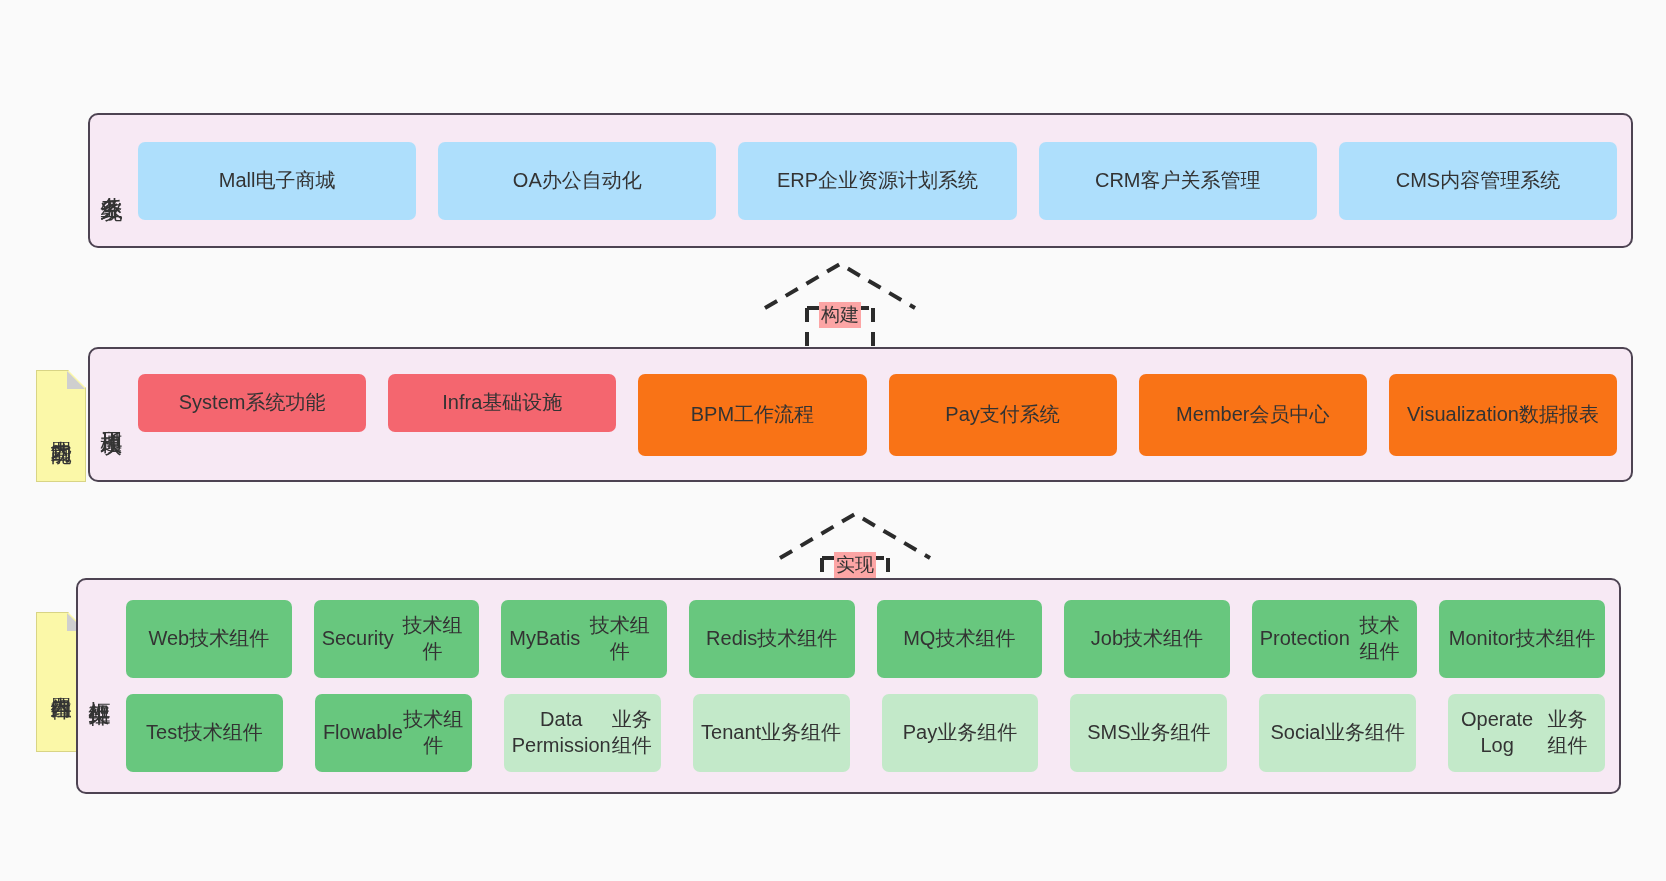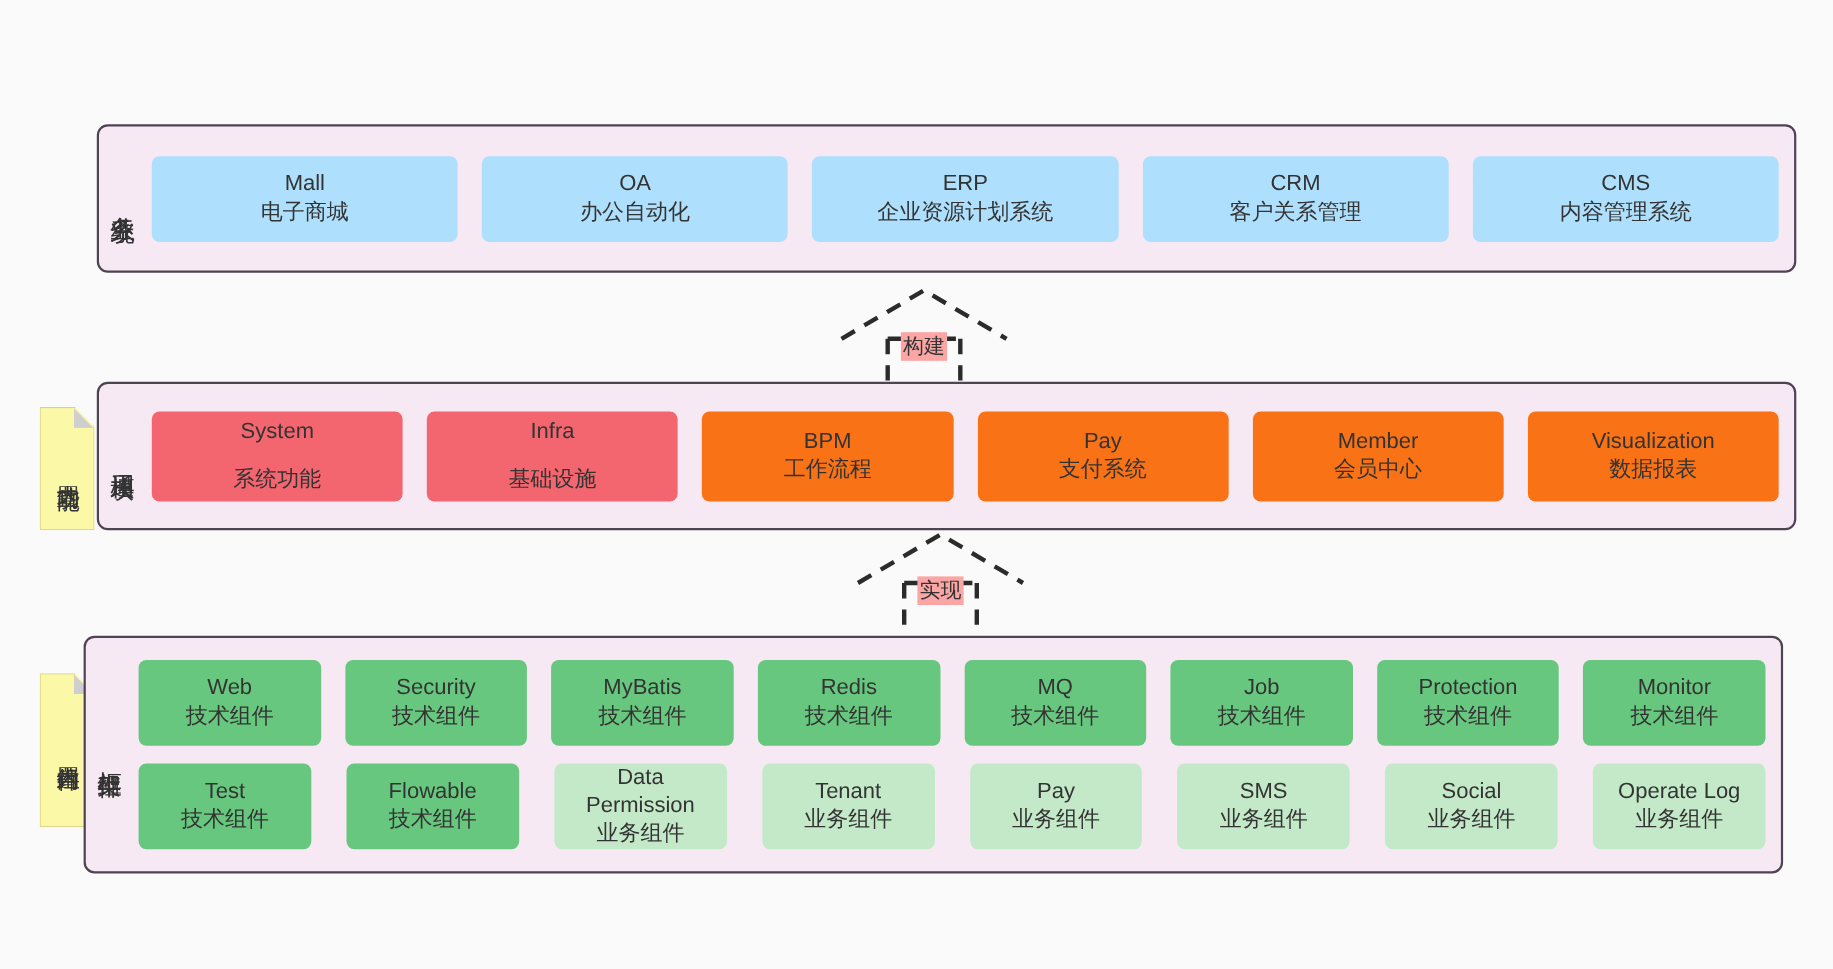--- a/index.html
+++ b/index.html
@@ -57,34 +57,34 @@
     gap: 22px;
   }
   .row + .row { margin-top: 16px; gap: 32px; }
 
   
   .card {
     box-sizing: border-box;
     flex: 1 1 0;
     border-radius: 7px;
     display: flex;
-    flex-direction: column;
+    flex-direction: row;
     align-items: center;
     justify-content: center;
     text-align: center;
     font-size: 20px;
     line-height: 1.28;
     color: #333333;
     padding: 6px 8px;
   }
   .card .en  { white-space: normal; }
   .card .cn  { }
 
   .card.blue        { background: #aedffc; height: 78px; }
-  .card.red         { background: #f4666f; height: 82px; justify-content: space-between; }
+  .card.red         { background: #f4666f; height: 58px; }
   .card.pink        { background: #f97316; height: 82px; align-items: center; }
   .card.green-dark  { background: #68c77e; height: 78px; }
   .card.green-light { background: #c3e9c9; height: 78px; }
 
   
   .note {
     position: absolute;
     box-sizing: border-box;
     width: 50px;
     background: #fbf8a8;
@@ -202,21 +202,21 @@
           <span class="cn">会员中心</span>
         </div>
         <div class="card pink">
           <span class="en">Visualization</span>
           <span class="cn">数据报表</span>
         </div>
       </div>
   </div>
 </div>
 
-<div class="arrow" style="left:770px; top:480px;">
+<div class="arrow" style="left:770px; top:508px;">
   <svg width="170" height="100" viewBox="0 0 170 100">
     <path d="M 10 50 L 85 6 L 160 50" fill="none" stroke="#2b2b2b" stroke-width="4" stroke-dasharray="14,10" stroke-linecap="butt"></path>
     <path d="M 52 50 L 52 95 M 118 50 L 118 95 M 52 50 L 118 50" fill="none" stroke="#2b2b2b" stroke-width="4" stroke-dasharray="14,10" stroke-linecap="butt"></path>
   </svg>
   <span class="arrow-label">实现</span>
 </div>
 
 <div class="note" style="left:36px; top:612px; height:140px;">
   <span class="fold"></span>
   <span>内置组件</span>

